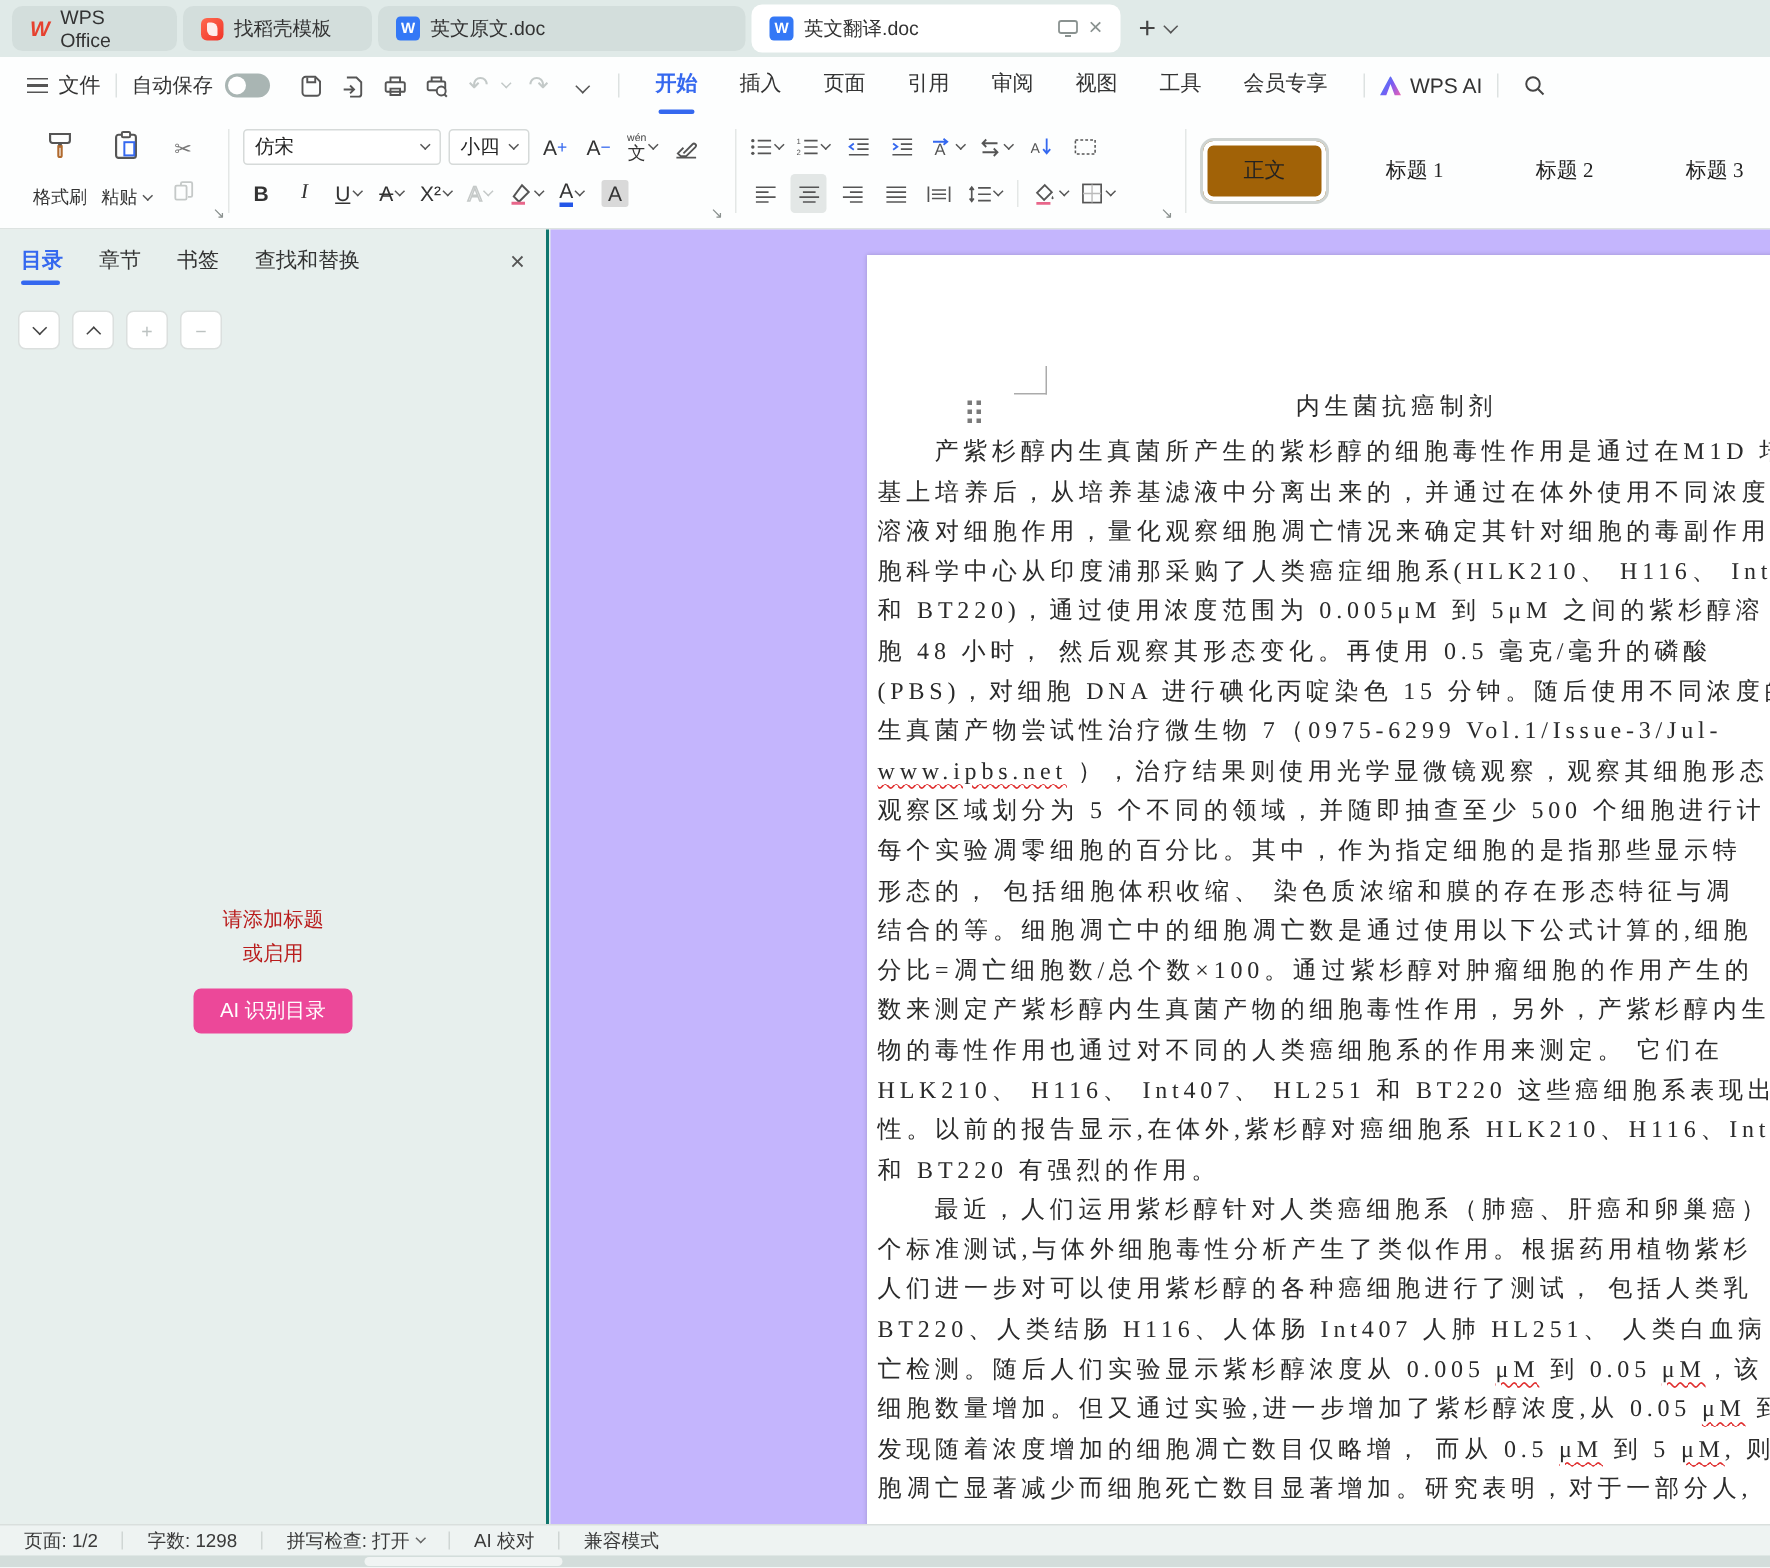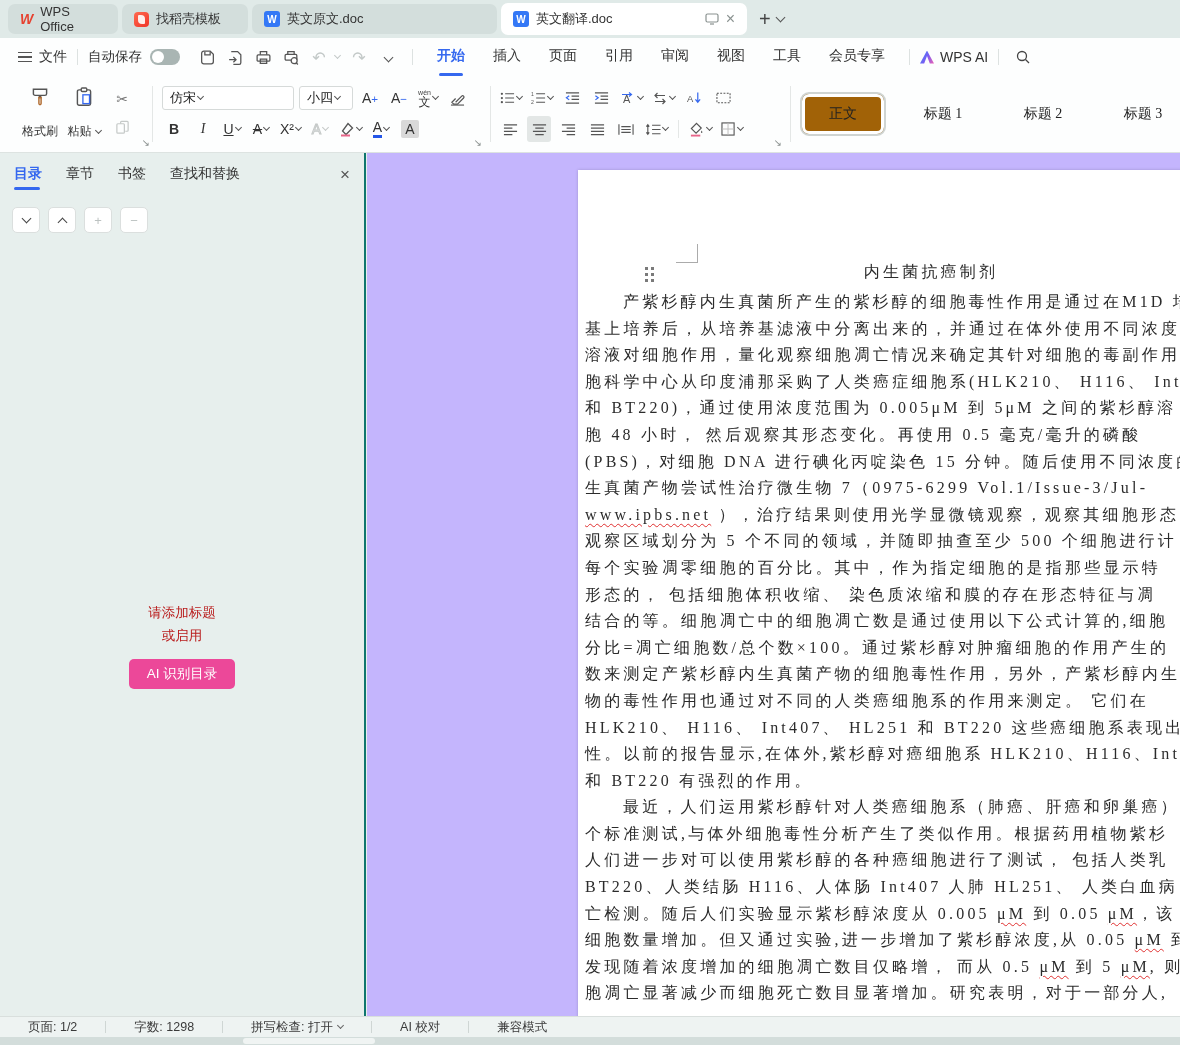--- a/index.html
+++ b/index.html
@@ -41,21 +41,21 @@
   .rgroup { position:absolute; top:8px; height:60px; }
   .rsep { position:absolute; top:10px; width:1px; height:56px; background:#e4e7e6; }
   .bigbtn { width:44px; display:flex; flex-direction:column; align-items:center; justify-content:space-between; padding:2px 0; font-size:12px; color:#333; height:58px; }
   .bigbtn .lbl { display:flex; align-items:center; gap:2px; }
   .minicol { display:flex; flex-direction:column; justify-content:space-around; height:58px; margin-left:4px; }
   .ic { height:26px; min-width:24px; padding:0 2px; display:inline-flex; align-items:center; justify-content:center; border-radius:3px; font-size:14px; color:#333; }
   .ic.on { background:#e3e7e6; }
   .ic.dis { color:#c5c9c8; }
   .rrow { display:flex; align-items:center; gap:5px; height:28px; }
   .rrow + .rrow { margin-top:3px; }
-  .select { height:24px; border:1px solid #d6dad9; border-radius:3px; background:#fff; display:flex; align-items:center; justify-content:flex-start; padding:0 7px; font-size:13px; color:#222; }
+  .select { height:24px; border:1px solid #d6dad9; border-radius:3px; background:#fff; display:flex; align-items:center; justify-content:space-between; padding:0 7px; font-size:13px; color:#222; }
   .w130 { width:132px; } .w54 { width:54px; }
   .expander { position:absolute; bottom:-4px; right:2px; font-size:10px; color:#8b9290; }
   sup.blue, .blue { color:#3568ef; font-style:normal; }
   .ucolor { border-bottom:3px solid #2456e8; line-height:1; padding-bottom:1px; }
   .shadbox { background:#d9d9d9; padding:1px 4px; border-radius:2px; }
   .pinyin { display:flex; flex-direction:column; align-items:center; line-height:1; font-size:12px; }
   .pinyin i { font-style:normal; font-size:7px; color:#444; }
   .styles { display:flex; align-items:center; gap:14px; }
   .stylechip { min-width:86px; height:44px; display:flex; align-items:center; justify-content:center; font-size:14px; color:#222; font-family:"Liberation Serif",serif; }
   .stylechip.sel { border:2px solid #cfd4d2; border-radius:9px; box-shadow:inset 0 0 0 3px #fff; background:#a16207; }
@@ -82,21 +82,21 @@
   .draghandle { position:absolute; left:67px; top:97px; width:9px; height:15px; }
   .draghandle::before { content:""; position:absolute; width:3px; height:3px; background:#7a7a7a; box-shadow:6px 0 #7a7a7a, 0 6px #7a7a7a, 6px 6px #7a7a7a, 0 12px #7a7a7a, 6px 12px #7a7a7a; }
   .doctext { position:absolute; left:7px; top:88px; width:692px; font-family:"Liberation Serif", serif; font-size:16px; letter-spacing:3.2px; color:#2b2b2b; }
   .doctitle { height:27px; line-height:27px; text-align:center; margin-bottom:4px; }
   .doc-line { height:26.6px; line-height:26.6px; white-space:nowrap; }
   .doc-line.indent { padding-left:38px; }
   .sp { text-decoration:underline wavy #e03030 1px; text-underline-offset:3px; }
 
   
   .statusbar { position:absolute; left:0; right:0; bottom:8px; height:21px; background:#eef3f2; border-top:1px solid #d9dfdd; display:flex; align-items:center; font-size:12.5px; color:#3a3a3a; }
-  .stitem { padding:0 28px; display:flex; align-items:center; gap:5px; }
+  .stitem { padding:0 16px; display:flex; align-items:center; gap:5px; }
   .stsep { width:1px; height:12px; background:#cfd6d4; }
   .statusbar .ch { width:5px; height:5px; border-color:#666; }
   .hscroll { position:absolute; left:0; right:0; bottom:0; height:8px; background:#d3dddb; }
   .hthumb { position:absolute; left:243px; top:1px; width:132px; height:6px; background:#f0f4f3; border-radius:3px; }
 
   svg { display:block; }
 </style>
 </head>
 <body>
 

